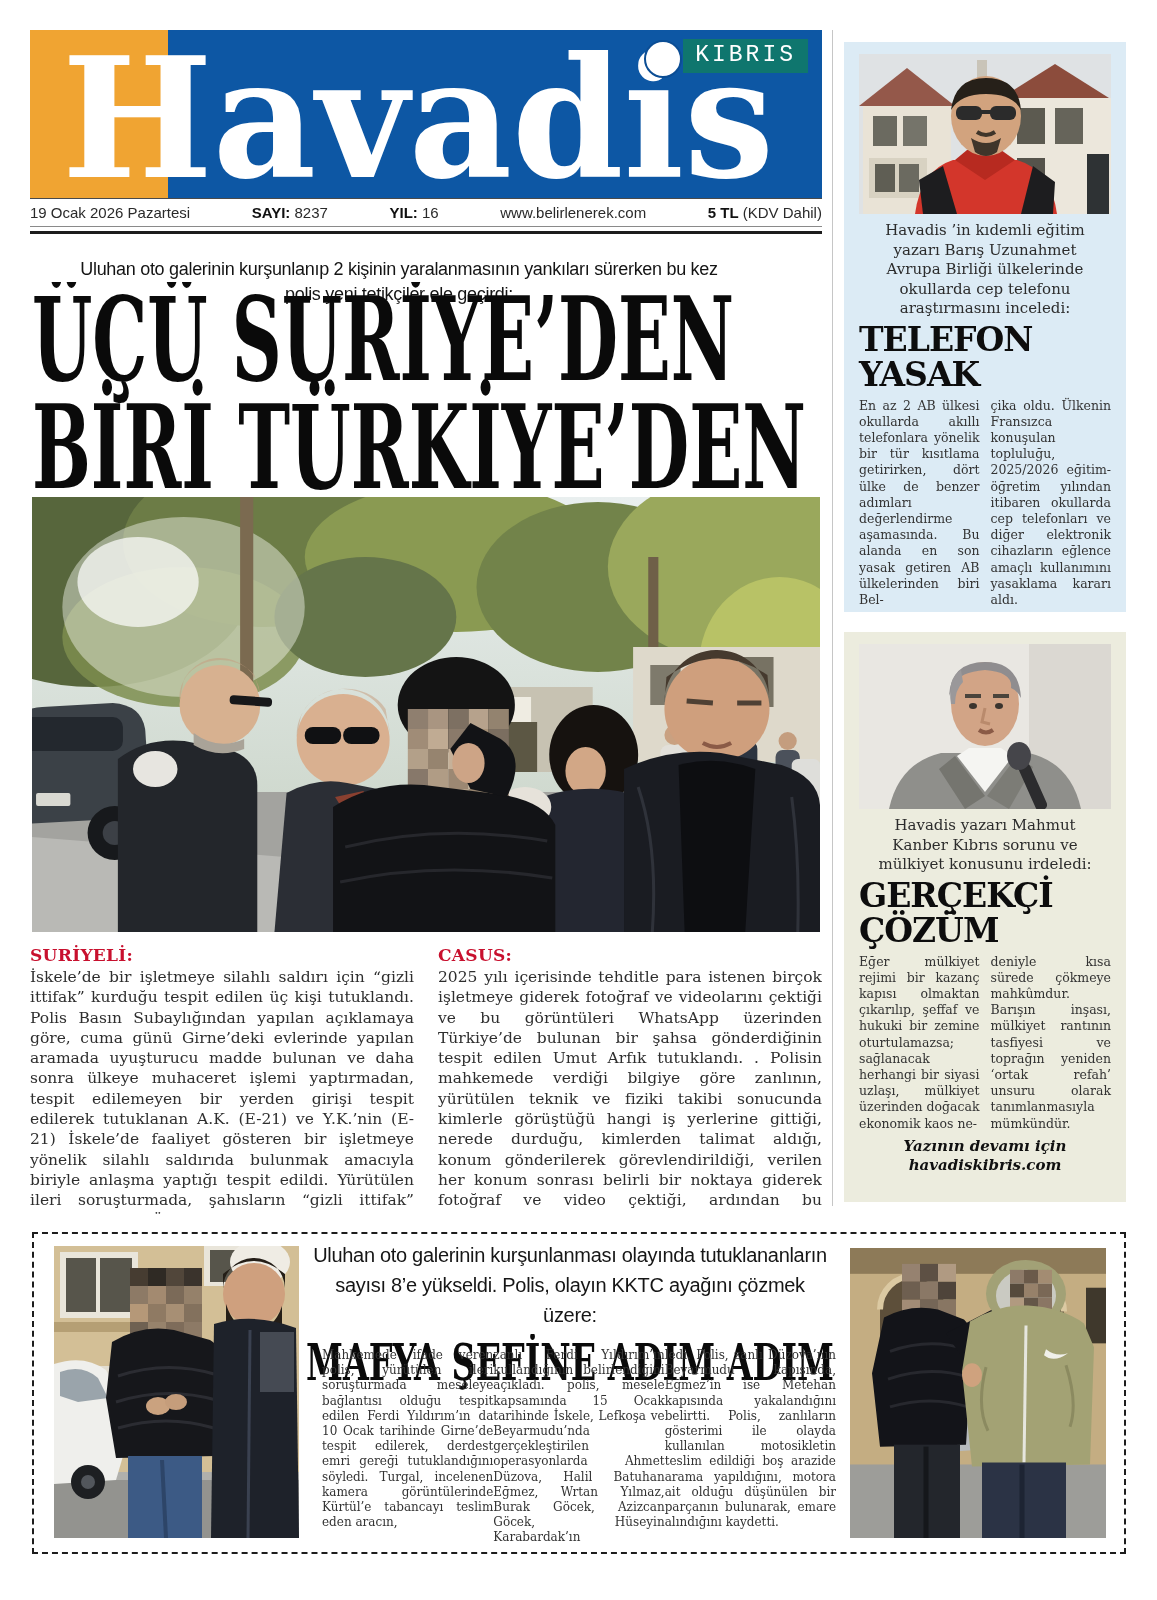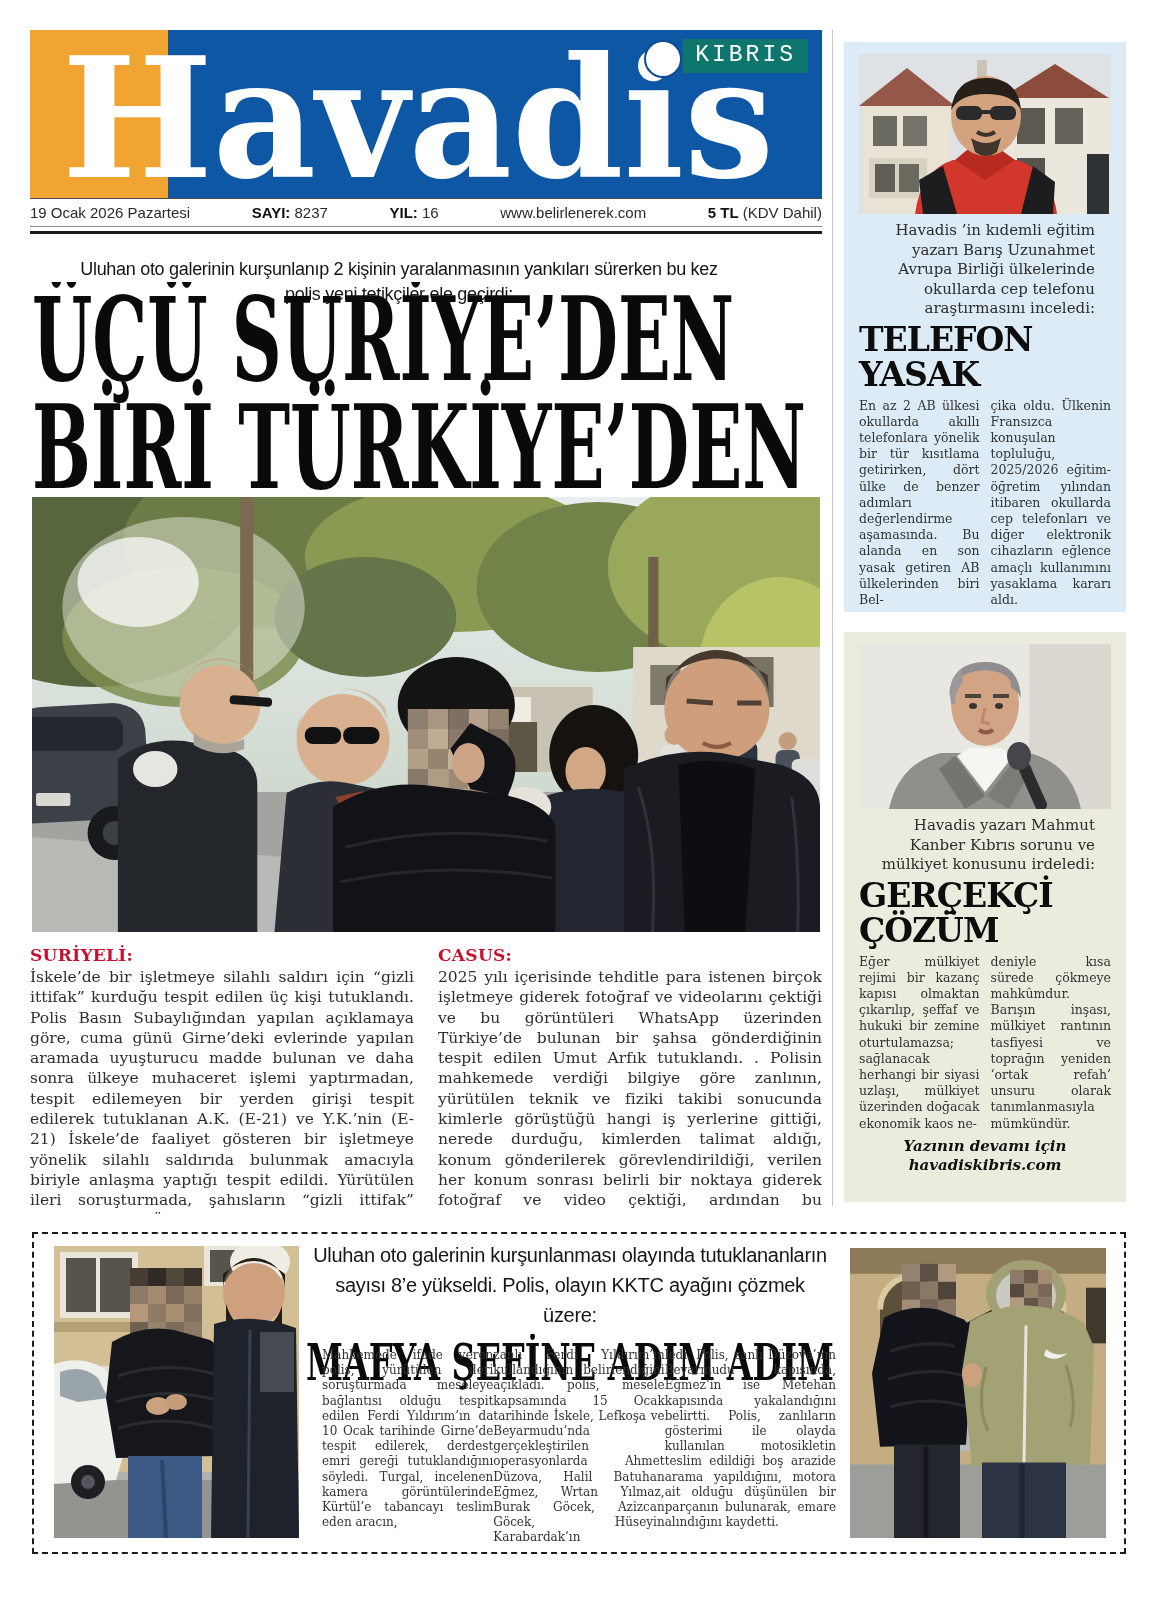--- a/index.html
+++ b/index.html
@@ -32,21 +32,21 @@
   .kicker-red{display:block;color:#c8102e;font-weight:bold;font-size:17px;line-height:22px;letter-spacing:.3px;}
   .article p{margin:1px 0 0;font-size:15.5px;line-height:20.3px;text-align:justify;color:#2e2e2e;}
 
   
   .v-rule{position:absolute;left:832px;top:30px;height:1176px;border-left:1px solid #c6c6c6;}
   .sidebar{position:absolute;left:844px;top:42px;width:282px;}
   .side-box{box-sizing:border-box;width:282px;height:570px;padding:12px 15px;overflow:hidden;}
   .side-box.blue{background:#dcebf5;}
   .side-box.cream{background:#ececde;margin-top:20px;}
   .side-photo{display:block;width:252px;}
-  .side-caption{margin:7px 16px 3px;text-align:right;font-size:15px;line-height:19.5px;color:#2c2c2c;}
+  .side-caption{margin:7px 16px 3px;text-align:center;font-size:15px;line-height:19.5px;color:#2c2c2c;}
   .side-head{margin:3px 0 6px;font-size:33px;line-height:35px;font-weight:bold;color:#0d0d0d;letter-spacing:-1px;}
   .side-cols{display:flex;gap:11px;}
   .side-cols p{flex:1;margin:0;font-size:12.5px;line-height:16.2px;text-align:justify;color:#333;}
   .more{margin-top:5px;text-align:center;font-weight:bold;font-style:italic;font-size:15px;line-height:19px;color:#101010;}
 
   
   .bottom-box{position:absolute;left:32px;top:1232px;width:1094px;height:322px;box-sizing:border-box;border:2px dashed #1c1c1c;}
   .bl-photo{position:absolute;left:20px;top:12px;width:245px;height:292px;}
   .br-photo{position:absolute;left:816px;top:14px;width:256px;height:290px;}
   .bl-photo svg,.br-photo svg{display:block;width:100%;height:100%;}

